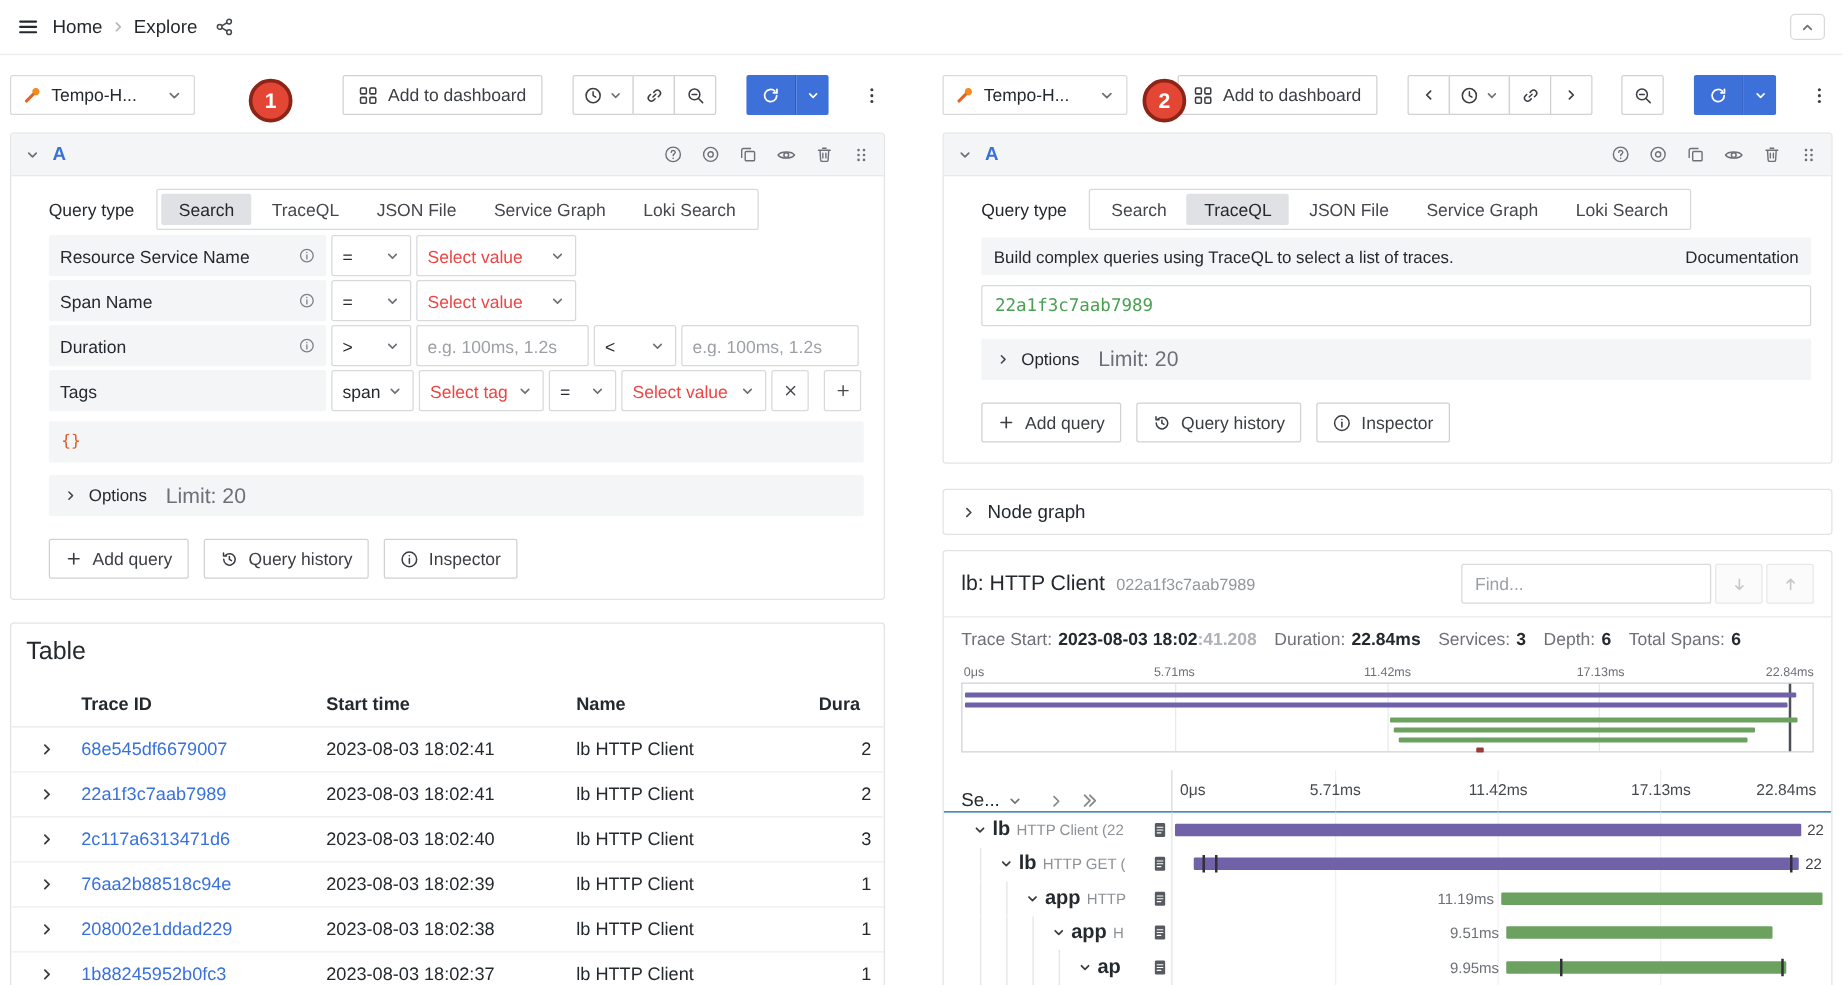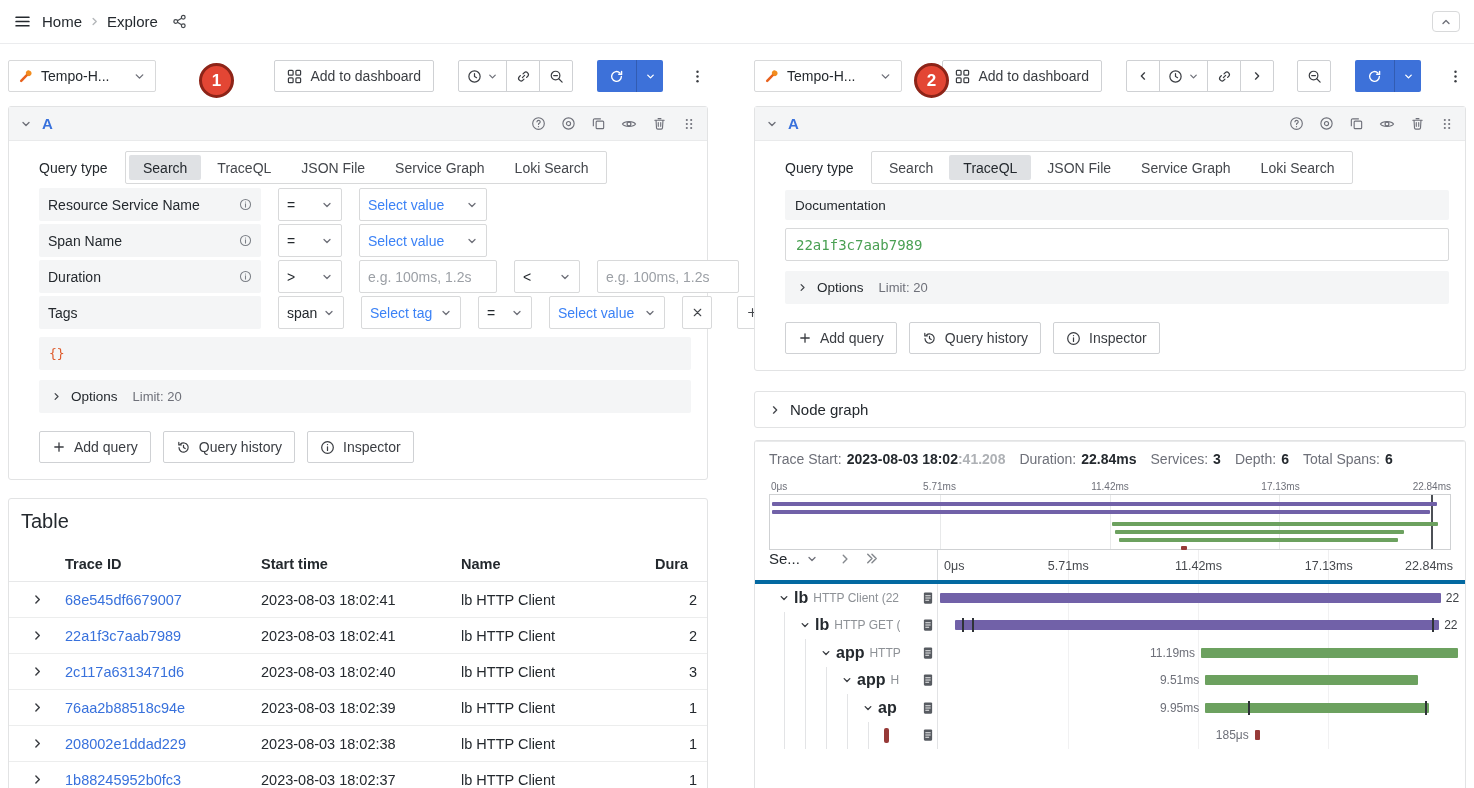--- a/index.html
+++ b/index.html
@@ -51,36 +51,36 @@
 .qref{color:#3871DC;font-weight:600;font-size:15px}
 .qicons{margin-left:auto;display:flex;align-items:center;gap:15px}
 .qicons button{color:#6e7079;display:flex}
 .qbody{padding:10px 16px 16px 30px}
 .qtype-row{display:flex;align-items:center;margin-bottom:4px}
 .qtype-label{width:86px}
 .radio-group{display:inline-flex;border:1px solid #d8d9da;border-radius:2px;height:33px;background:#fff;padding:0 2px}
 .radio{display:flex;align-items:center;padding:0 14px;margin:3px 1px;color:#44474c;border-radius:2px;white-space:nowrap}
 .radio.active{background:#DFE1E4;color:#24292E;font-weight:500}
 
-.field-row{display:flex;gap:17px;margin-top:3px;height:33px}
+.field-row{display:flex;gap:4px;margin-top:3px;height:33px}
 .flabel{width:222px;background:#F4F5F6;border-radius:2px;display:flex;align-items:center;justify-content:space-between;padding:0 9px;flex:none}
 .info{color:#7c8087;display:flex}
 .sel{border:1px solid #d8d9da;border-radius:2px;background:#fff;display:flex;align-items:center;justify-content:space-between;gap:6px;padding:0 8px;flex:none}
-.ph{color:#3b82f6;white-space:nowrap}
+.ph{color:#ef4444;white-space:nowrap}
 .w64{width:64px}.w128{width:128px}.w66{width:66px}.w100{width:100px}.w54{width:54px}.w116{width:116px}
 .tinput{border:1px solid #d8d9da;border-radius:2px;background:#fff;width:138px;padding:0 8px;font:inherit;color:#24292E;flex:none}
 .tinput::placeholder{color:#9ca0a6}
 .sq-btn{width:30px;border:1px solid #d8d9da;border-radius:2px;background:#fff;display:flex;align-items:center;justify-content:center;color:#44474c;flex:none}
 .plus-sep{margin-left:8px}
 .preview-row{margin-top:8px;height:33px;background:#F4F5F6;border-radius:2px;display:flex;align-items:center;padding:0 10px}
 .code{font-family:"DejaVu Sans Mono",monospace;font-size:13px;color:#DE5A2B}
 .options-row{margin-top:10px;height:33px;background:#F4F5F6;border-radius:2px;display:flex;align-items:center;gap:9px;padding:0 12px}
 .chev-dark{color:#44474c;display:flex}
 .opt-label{font-weight:500;font-size:13.5px}
-.opt-limit{color:#6e7079;font-size:13px;margin-left:6px}
+.opt-limit{color:#6e7079;font-size:17px;margin-left:6px}
 .actions-row{margin-top:18px;display:flex;gap:12px}
 
 
 .table-panel{margin-top:18px;flex:1;display:flex;flex-direction:column;overflow:hidden}
 .panel-title{font-size:20px;font-weight:500;padding:11px 12px 13px}
 .tbl{font-size:14.5px;overflow:hidden}
 .tbl-head,.tbl-row{display:grid;grid-template-columns:56px 196px 200px 194px 1fr;align-items:center;height:36px;padding-right:10px}
 .tbl-head{font-weight:600;border-bottom:1px solid #e7e8e9}
 .tbl-head .c-dur{text-align:left;overflow:hidden;white-space:nowrap}
 .tbl-row{border-bottom:1px solid #eceded}
@@ -112,21 +112,21 @@
 
 .minimap-wrap{padding:5px 14px 0;flex:none}
 .mini-ticks{position:relative;height:13px;font-size:10px;color:#6e7079}
 .mini-ticks span{position:absolute;top:0}
 .p0{left:2px}.p25{left:25%;transform:translateX(-50%)}.p50{left:50%;transform:translateX(-50%)}.p75{left:75%;transform:translateX(-50%)}.p100{right:0}
 .minimap{position:relative;height:56px;border:1px solid #cfd1d3;background-image:linear-gradient(#e8e9ea,#e8e9ea),linear-gradient(#e8e9ea,#e8e9ea),linear-gradient(#e8e9ea,#e8e9ea);background-size:1px 100%;background-position:25% 0,50% 0,75% 0;background-repeat:no-repeat}
 .mini-bar{position:absolute;height:4px;border-radius:1px}
 .c-purple{background:#7161A8}.c-green{background:#6CA15F}.c-red{background:#973A38}
 .mini-handle{position:absolute;top:0;bottom:0;left:97.2%;width:2px;background:#4c5056}
 
-.span-header{display:flex;align-items:flex-start;height:34px;margin-top:0;border-bottom:4px solid #0369a1;flex:none;padding-left:14px;padding-right:6px}
+.span-header{display:flex;align-items:flex-end;height:34px;margin-top:14px;border-bottom:1px solid #0369a1;flex:none;padding-left:14px;padding-right:6px}
 .sh-left{width:168px;display:flex;align-items:center;gap:6px;flex:none}
 .sh-title{font-size:15px;font-weight:500}
 .sh-icons{display:flex;align-items:center;gap:12px;color:#85898e;margin-left:14px}
 .sh-icons button{color:#85898e;display:flex}
 .sh-timeline{flex:1;position:relative;height:100%;border-left:1px solid #d8dadc;font-size:12.5px;color:#46494e;background-image:linear-gradient(#efeff0,#efeff0),linear-gradient(#efeff0,#efeff0),linear-gradient(#efeff0,#efeff0);background-size:1px 100%;background-position:25% 0,50% 0,75% 0;background-repeat:no-repeat}
 .sh-timeline span{position:absolute;top:9px}
 .st0{left:6px}.st25{left:25%;transform:translateX(-50%)}.st50{left:50%;transform:translateX(-50%)}.st75{left:75%;transform:translateX(-50%)}.st100{right:6px}
 
 .span-rows{flex:1;overflow:hidden;padding-left:14px;padding-right:6px}
 .span-row{display:flex;align-items:stretch;height:27.5px}
@@ -740,20 +740,21 @@
           <span class="qtype-label">Query type</span>
           <div class="radio-group">
             <span class="radio">Search</span>
             <span class="radio active">TraceQL</span>
             <span class="radio">JSON File</span>
             <span class="radio">Service Graph</span>
             <span class="radio">Loki Search</span>
           </div>
         </div>
         <div class="tql-desc">
+          <span>Build complex queries using TraceQL to select a list of traces.</span>
           <a class="doc-link">Documentation</a>
         </div>
         <div class="tql-input">
           <span class="tql-text">22a1f3c7aab7989</span>
         </div>
         <div class="options-row">
           <span class="chev-dark">
               <svg width="11" height="11" viewBox="0 0 16 16" fill="none" stroke="currentColor" stroke-width="1.8" stroke-linecap="round" stroke-linejoin="round">
                 <path d="M6 3.8L10.2 8 6 12.2"></path>
               </svg>
@@ -797,20 +798,37 @@
     <section class="panel collapse-panel">
       <span class="chev-dark">
           <svg width="12" height="12" viewBox="0 0 16 16" fill="none" stroke="currentColor" stroke-width="1.8" stroke-linecap="round" stroke-linejoin="round">
             <path d="M6 3.8L10.2 8 6 12.2"></path>
           </svg>
         </span>
       <span class="cp-label">Node graph</span>
     </section>
 
     <section class="panel trace-panel">
+      <div class="trace-header">
+        <span class="trace-title">lb: HTTP Client</span>
+        <span class="trace-id">022a1f3c7aab7989</span>
+        <div class="find-wrap">
+          <input class="find-input" placeholder="Find..." style="">
+          <button class="nav-btn">
+              <svg width="13" height="13" viewBox="0 0 16 16" fill="none" stroke="currentColor" stroke-width="1.6" stroke-linecap="round" stroke-linejoin="round">
+                <path d="M8 3v10M4.5 9.5L8 13l3.5-3.5"></path>
+              </svg>
+            </button>
+          <button class="nav-btn">
+              <svg width="13" height="13" viewBox="0 0 16 16" fill="none" stroke="currentColor" stroke-width="1.6" stroke-linecap="round" stroke-linejoin="round">
+                <path d="M8 13V3M4.5 6.5L8 3l3.5 3.5"></path>
+              </svg>
+            </button>
+        </div>
+      </div>
 
       <div class="trace-meta">
         <span class="mitem">
             <span>Trace Start:</span>
             <span><b>2023-08-03 18:02</b><span class="mval-muted">:41.208</span></span>
           </span>
         <span class="mitem">
             <span>Duration:</span>
             <b>22.84ms</b>
           </span>

